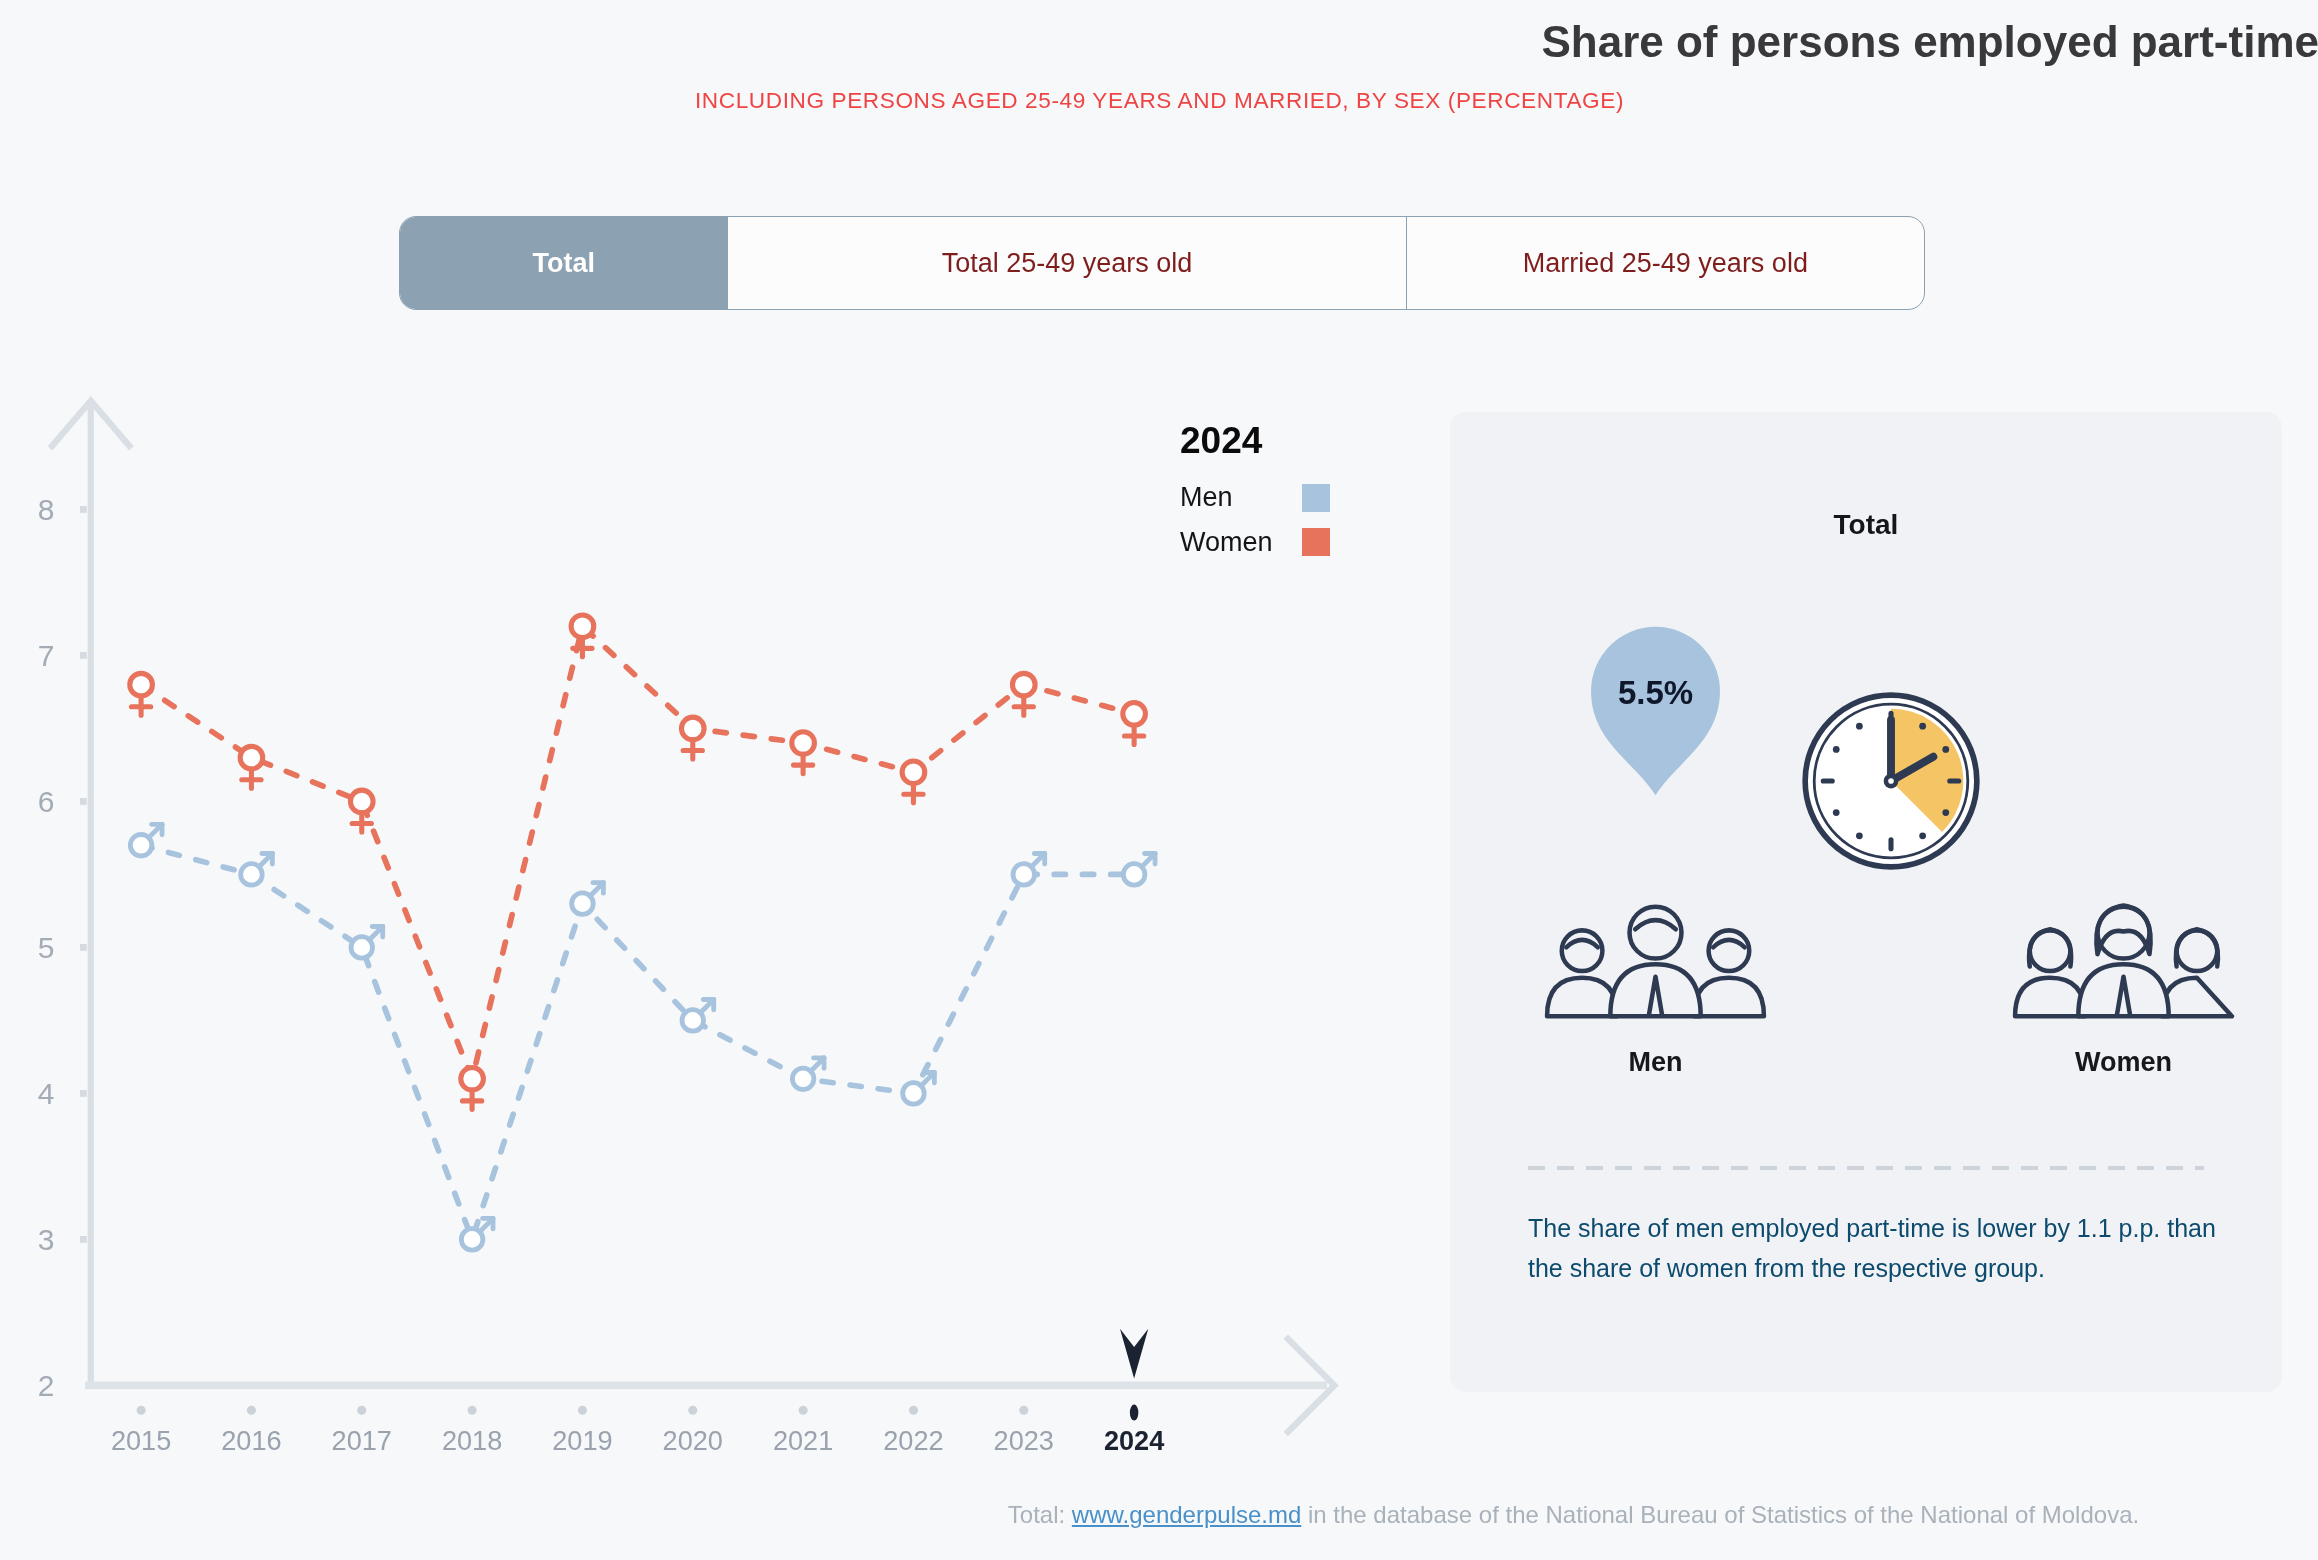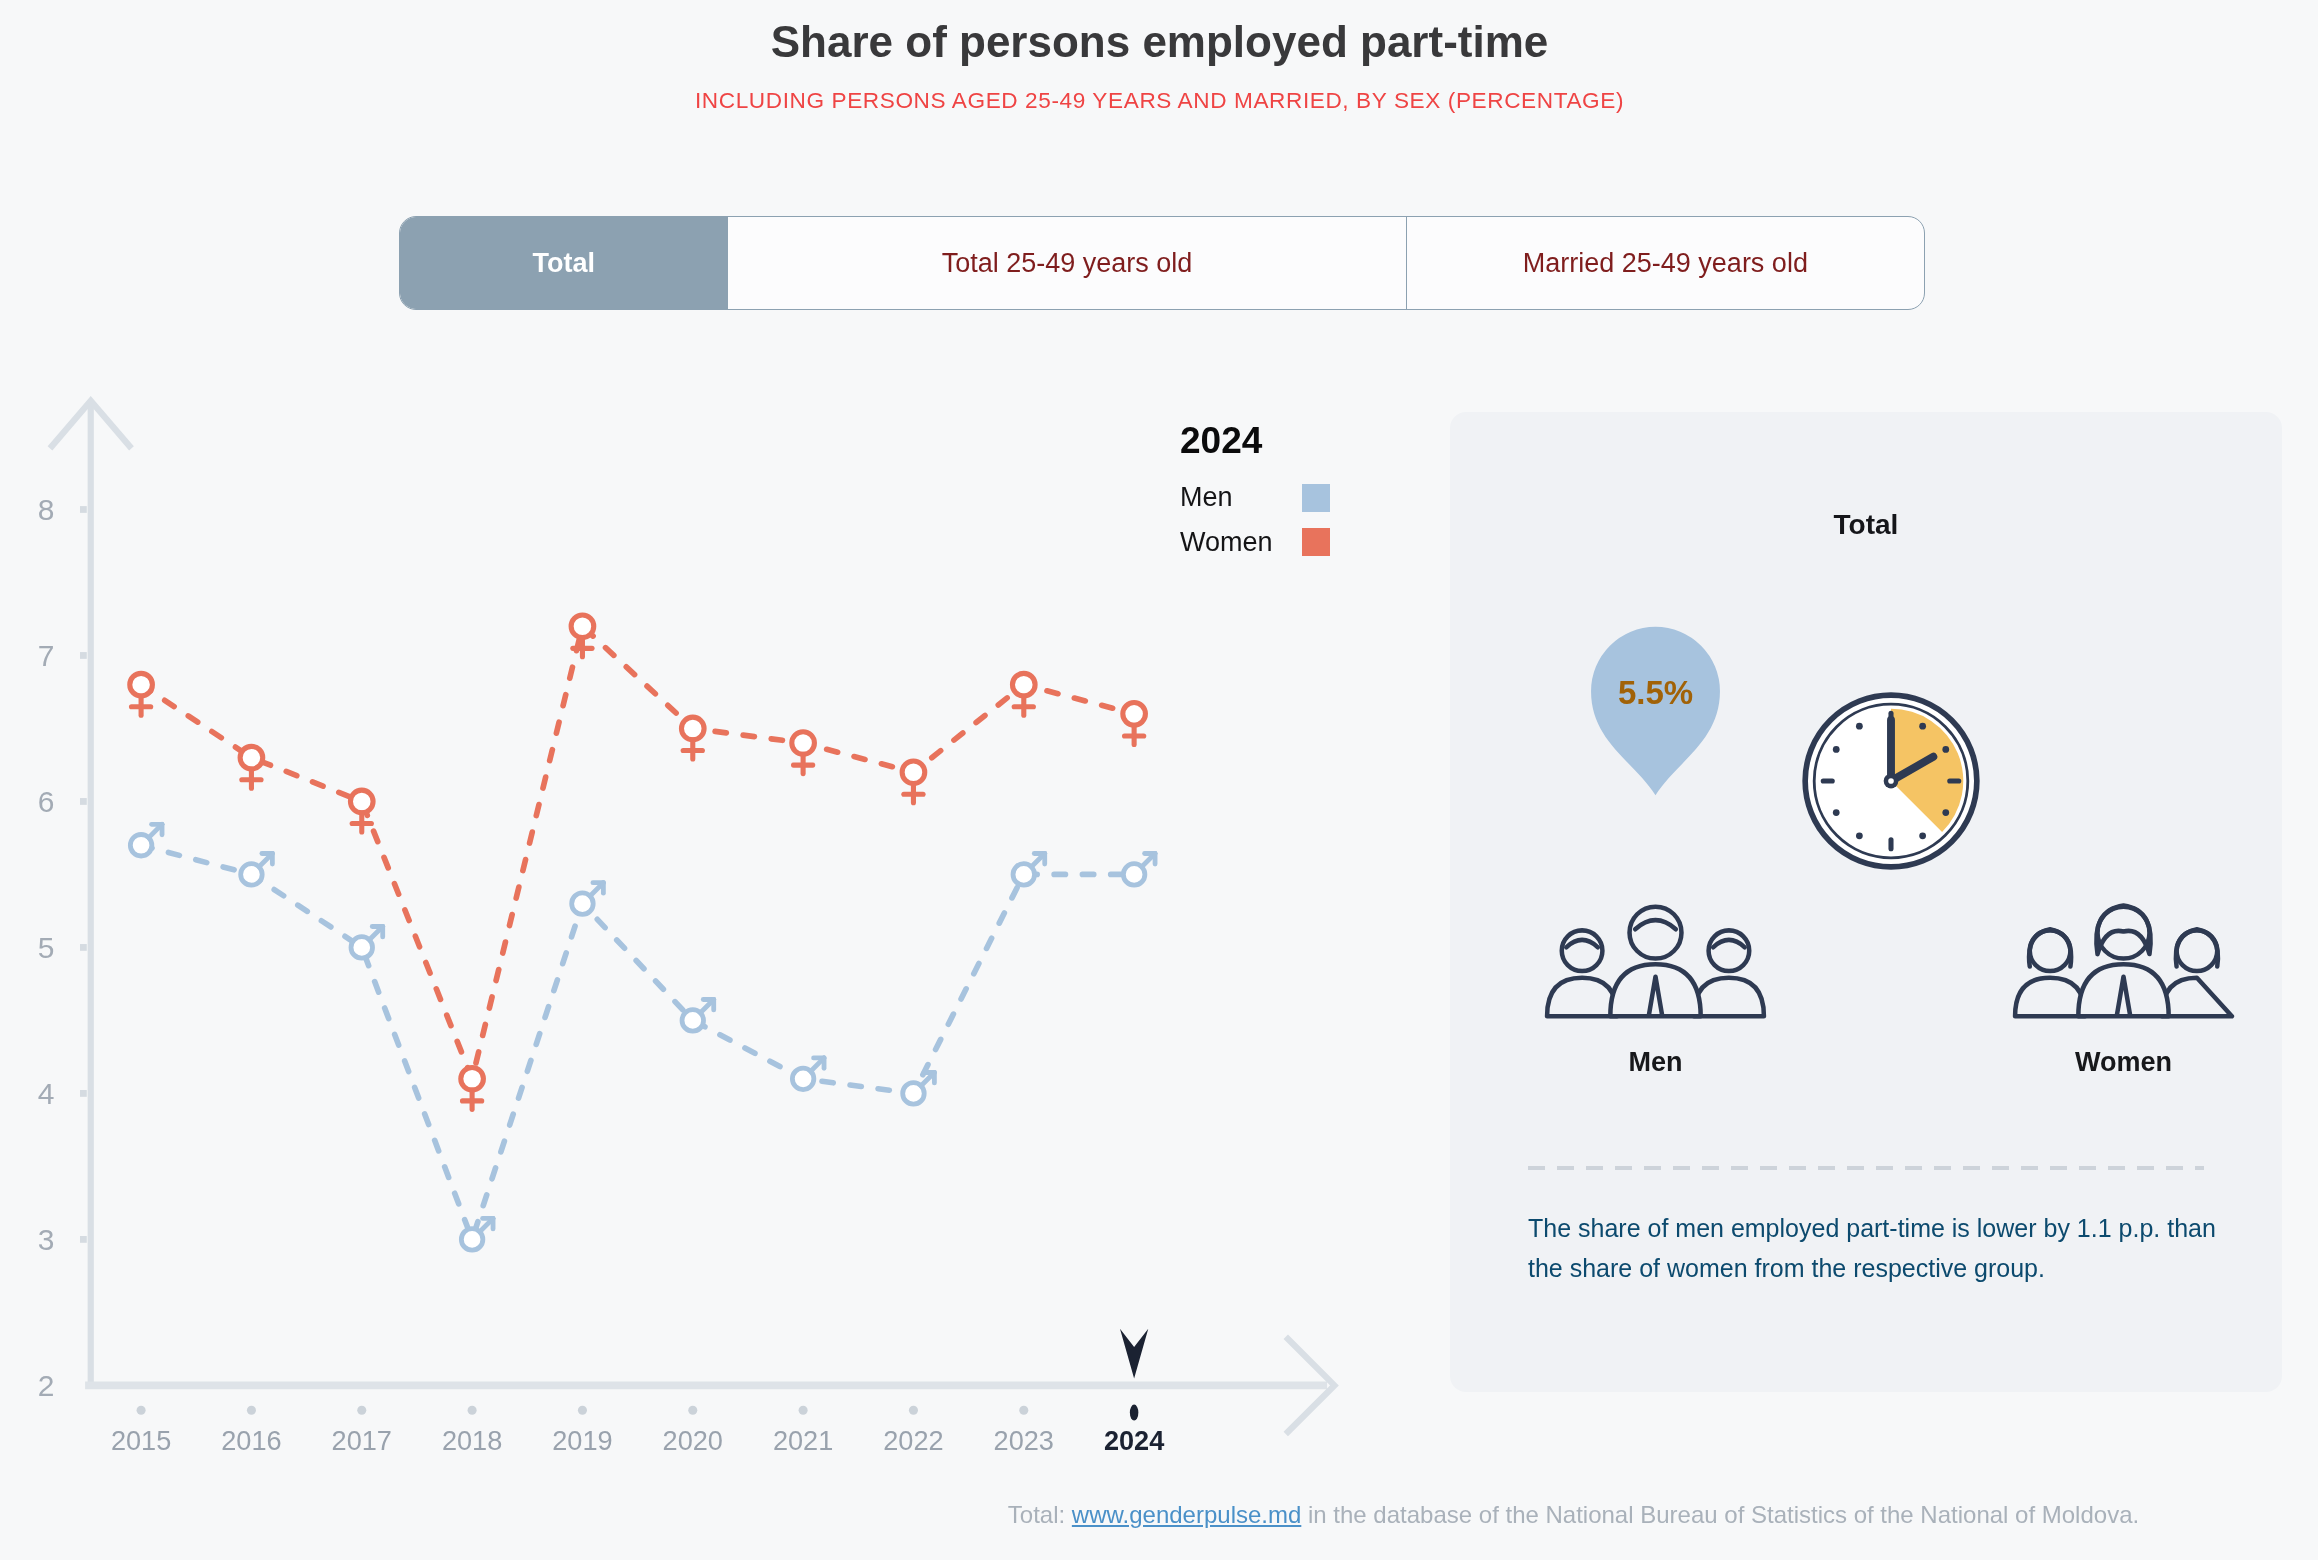--- a/index.html
+++ b/index.html
@@ -1,19 +1,19 @@
 <!DOCTYPE html>
 <html style="font-size:9px"><head>
 <meta charset="utf-8">
 <style>
   html,body{margin:0;padding:0;background:#F7F8F9;}
   .canvas{position:relative;width:2319px;height:1561px;background:#F7F8F9;overflow:hidden;
           font-family:"Liberation Sans", sans-serif;}
   
-  .title{position:absolute;top:17px;left:0;width:100%;text-align:center;
+  .title{position:absolute;top:17px;left:0;width:100%;text-align:right;
          font-size:44px;font-weight:700;color:#39393B;letter-spacing:0;}
   .subtitle{position:absolute;top:88px;left:0;width:100%;text-align:center;
          font-size:22.6px;color:#ef4444;letter-spacing:0.6px;}
   
   .tabbar{position:absolute;left:399px;top:216px;width:1526px;height:94px;
           border:1.7px solid #8CA1B1;border-radius:17px;display:flex;overflow:hidden;
           background:#FCFCFD;box-sizing:border-box;}
   .tab{display:flex;align-items:center;justify-content:center;
        font-size:27px;color:#7f1d1d;border-right:1.7px solid #8CA1B1;cursor:pointer;box-sizing:border-box;}
   .tab:last-child{border-right:none;}
@@ -32,21 +32,21 @@
   .legend .sw{width:28px;height:28px;}
   
   .panel{position:absolute;left:1450px;top:412px;width:832px;height:980px;
          background:#F0F2F5;border-radius:16px;}
   .panel .ptitle{position:absolute;top:97px;left:0;width:100%;text-align:center;
                  font-size:28px;font-weight:700;color:#15161A;}
   .pin{position:absolute;width:147px;height:179px;top:209px;}
   .pin.blue{left:132px;}
   .pin.orange{left:600px;}
   .pin .pin-value{position:absolute;top:53px;left:0;width:100%;text-align:center;
-                  font-size:33px;font-weight:700;color:#a16207;}
+                  font-size:33px;font-weight:700;color:#0f172a;}
   .clock{position:absolute;left:345px;top:273px;width:192px;height:192px;}
   .people{position:absolute;width:243px;height:192px;top:454px;}
   .people.men{left:84px;}
   .people.women{left:552px;}
   .grp-label{position:absolute;top:635px;width:243px;text-align:center;
              font-size:27px;font-weight:700;color:#17181B;}
   .grp-label.men{left:84px;}
   .grp-label.women{left:552px;}
   .divider{position:absolute;left:78px;right:78px;top:754px;height:4px;
            background:repeating-linear-gradient(90deg,#CDD3DA 0 17px,transparent 17px 29px);}

